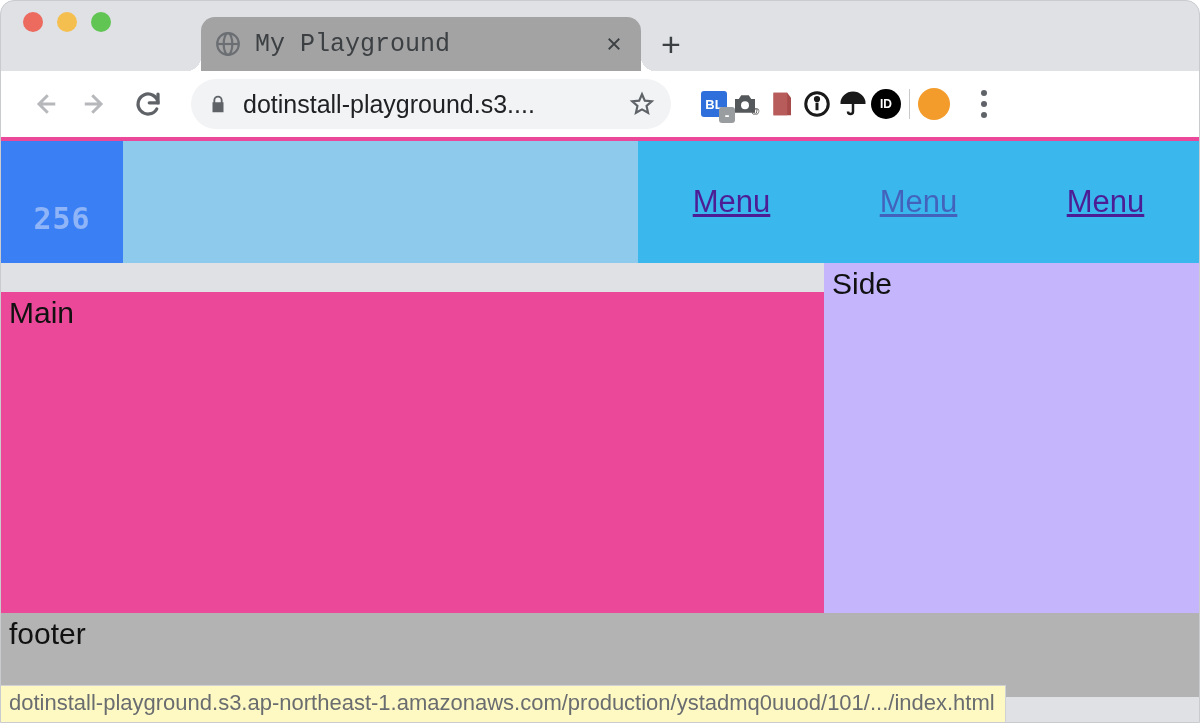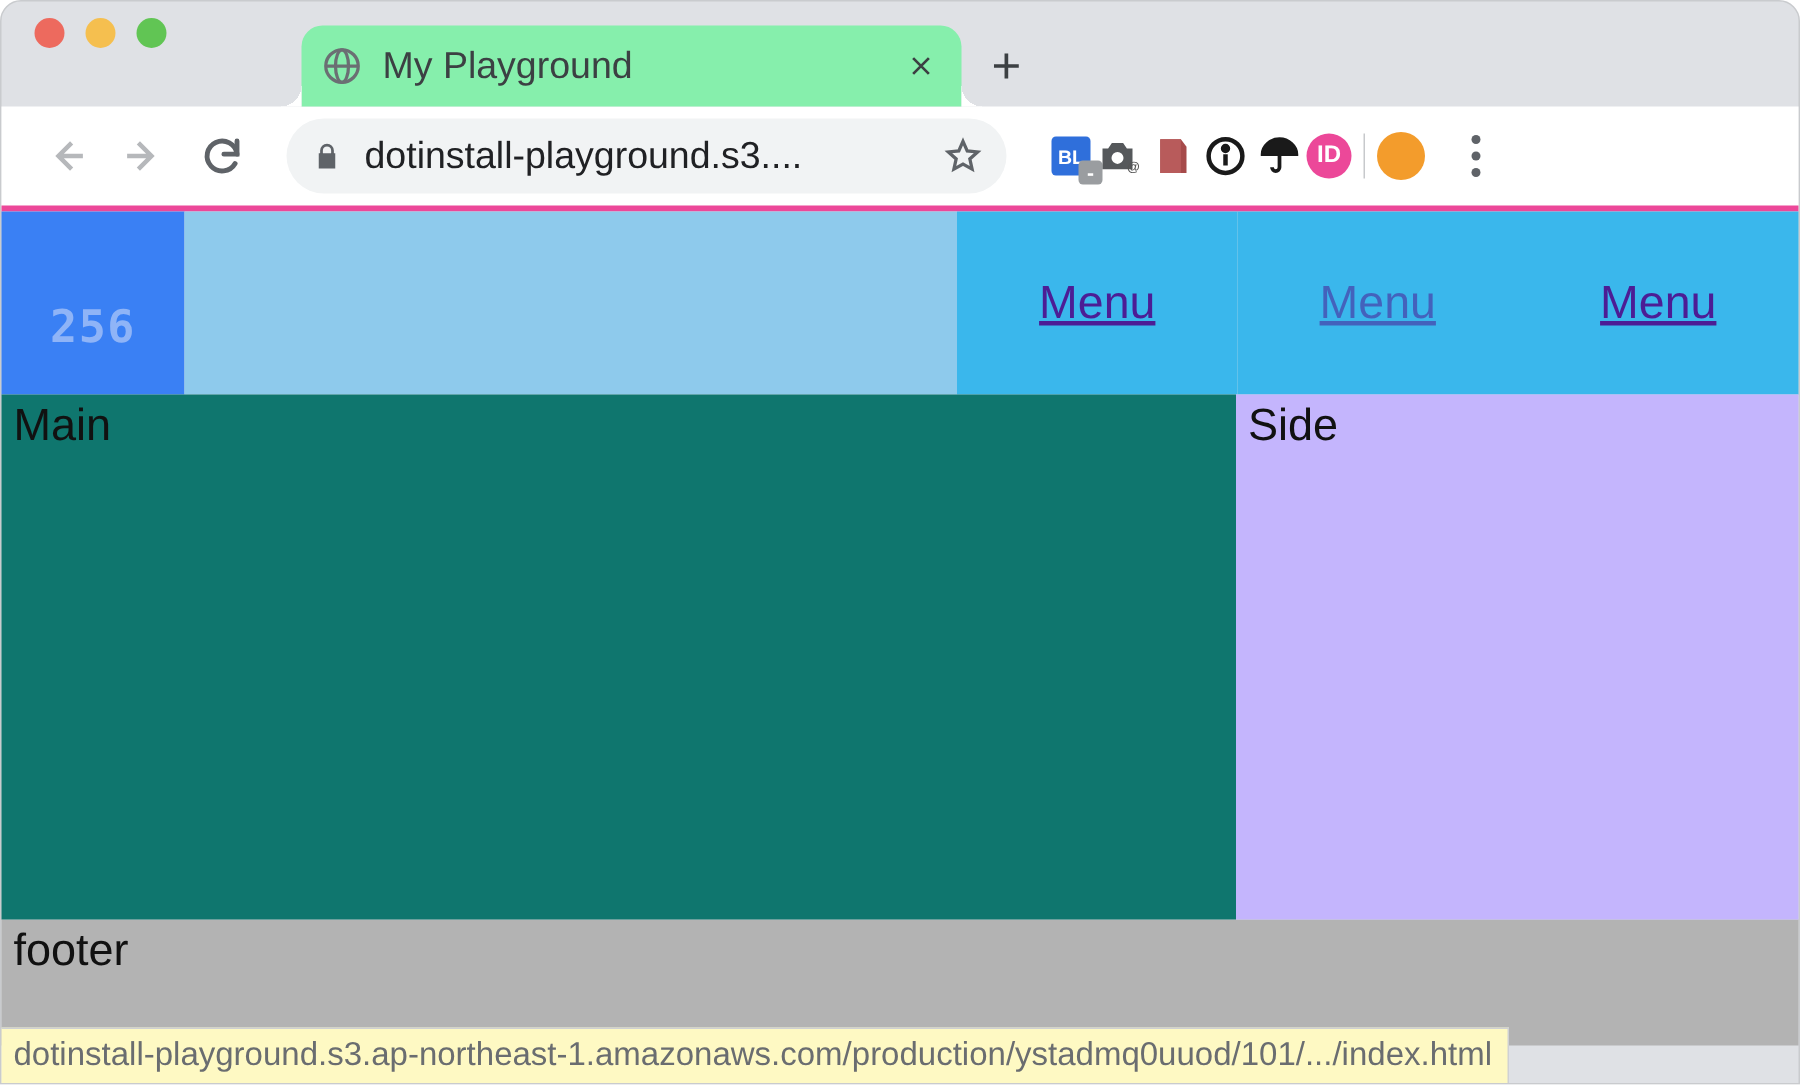--- a/index.html
+++ b/index.html
@@ -7,21 +7,21 @@
 
   
   .chrome { width:100%; background:#dfe1e5; border:1px solid #c9cbce; border-radius:14px 14px 0 0; }
   .tabstrip { height:70px; display:flex; align-items:flex-end; padding-left:22px; }
   .window-controls { display:flex; align-items:center; gap:14px; height:100%; padding-bottom:28px; margin-right:90px;}
   .wc { width:20px; height:20px; border-radius:50%; }
   .wc.red { background:#ed6a5e; }
   .wc.yellow { background:#f5bf4f; }
   .wc.green { background:#61c554; }
 
-  .tab { background:#86efac; height:54px; display:flex; align-items:center; border-radius:14px 14px 0 0; padding:0 18px 0 14px; gap:14px; min-width:440px; position:relative;}
+  .tab { background:#a3a3a3; height:54px; display:flex; align-items:center; border-radius:14px 14px 0 0; padding:0 18px 0 14px; gap:14px; min-width:440px; position:relative;font-family:Liberation Mono, monospace;}
   .tab::before, .tab::after{ content:""; position:absolute; bottom:0; width:14px; height:14px; background:radial-gradient(circle at 14px 0, rgba(0,0,0,0) 14px, #fff 14px);}
   .tab::before{ left:-14px; transform:scaleX(-1);}
   .tab::after{ right:-14px;}
   .tab .favicon { width:26px; height:26px; color:#6b6f73; }
   .tab .title { font-size:25px; color:#3c4043; flex:1; }
   .tab .close { width:18px; height:18px; color:#3c4043; }
   .newtab { width:60px; height:54px; display:flex; align-items:center; justify-content:center; }
   .newtab .plus { font-size:34px; color:#3c4043; font-weight:300; line-height:0; }
 
   .toolbar { background:#fff; height:70px; display:flex; align-items:center; padding:0 20px; gap:6px; border-bottom:4px solid #ec4899;}
@@ -36,39 +36,39 @@
 
   .ext-row { display:flex; align-items:center; gap:0; margin-left:10px; }
   .ext { width:36px; height:36px; display:flex; align-items:center; justify-content:center; font-size:12px; font-weight:bold; border-radius:4px; position:relative;}
   .ext svg{ width:30px; height:30px; }
   .ext.bl { background:#2f6fdb; color:#fff; width:26px; height:26px; font-size:13px; border-radius:3px;}
   .ext.bl .sub{ position:absolute; right:-8px; bottom:-6px; width:16px; height:16px; background:#9a9da0; border-radius:3px; display:flex; align-items:center; justify-content:center; color:#fff; font-size:14px;}
   .ext.cam{ color:#55585b;}
   .ext.book{ color:#9e3f3f;}
   .ext.info{ color:#1a1a1a;}
   .ext.umb{ color:#1a1a1a;}
-  .ext.id{ width:30px;height:30px;border-radius:50%;background:#ec4899;color:#fff;font-size:16px;}
+  .ext.id{ width:30px;height:30px;border-radius:50%;background:#000000;color:#fff;font-size:12px;}
   .sep{ width:1px;height:30px;background:#c7c9cc; margin:0 8px;}
   .avatar{ width:32px;height:32px;border-radius:50%;background:#f39c2c;}
   .menu-dots{ width:40px; display:flex; flex-direction:column; align-items:center; gap:5px;}
   .menu-dots span{width:6px;height:6px;border-radius:50%;background:#5f6368;}
 
   
   .viewport { position:relative; width:100%; height:calc(723px - 140px - 2px); }
 
   .page-header { display:flex; height:122px; }
   .logo-box { width:122px; height:122px; background:#3a80f4; display:flex; align-items:center; justify-content:center; }
   .logo-box .pixel{ color:#8fb4f7; font-family:monospace; font-size:30px; font-weight:bold; letter-spacing:1px; text-align:center;margin-top:32px;}
   .header-spacer{ flex:1; background:#8ecaec; }
   .menu-item{ width:187px; background:#3ab7ec; display:flex; align-items:center; justify-content:center; }
   .menu-item a{ color:#4c1d95; font-size:31px; text-decoration:underline; }
   .menu-item.faded a{ opacity:0.55; }
 
   .page-body{ display:flex; height:350px; }
-  .main-col{ flex:1; background:#0f766e; padding:4px 8px; font-size:30px; color:#111;}
+  .main-col{ flex:1; background:#ec4899; padding:4px 8px; font-size:30px; color:#111;margin-top:29px;}
   .side-col{ width:375px; background:#c4b5fd; padding:4px 8px; font-size:30px; color:#111;}
 
   .page-footer{ height:84px; background:#b3b3b3; padding:4px 8px; font-size:30px; color:#111;}
 
   .status-bar{ position:absolute; left:0; bottom:0; background:#fef9c3; border:1px solid #cfd1d4; border-left:none; border-bottom:none; padding:4px 10px 6px 8px; font-size:22px; color:#6a6d70; max-width:1090px; white-space:nowrap; overflow:hidden; text-overflow:ellipsis;}
 </style>
 </head>
 <body>
 
 <div class="chrome">

